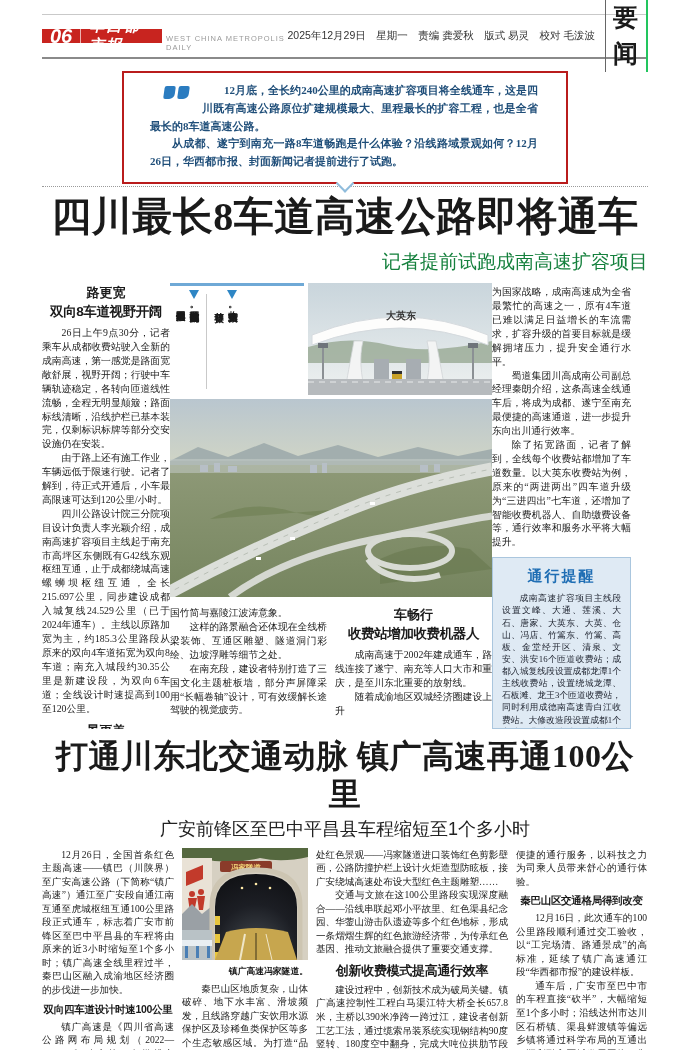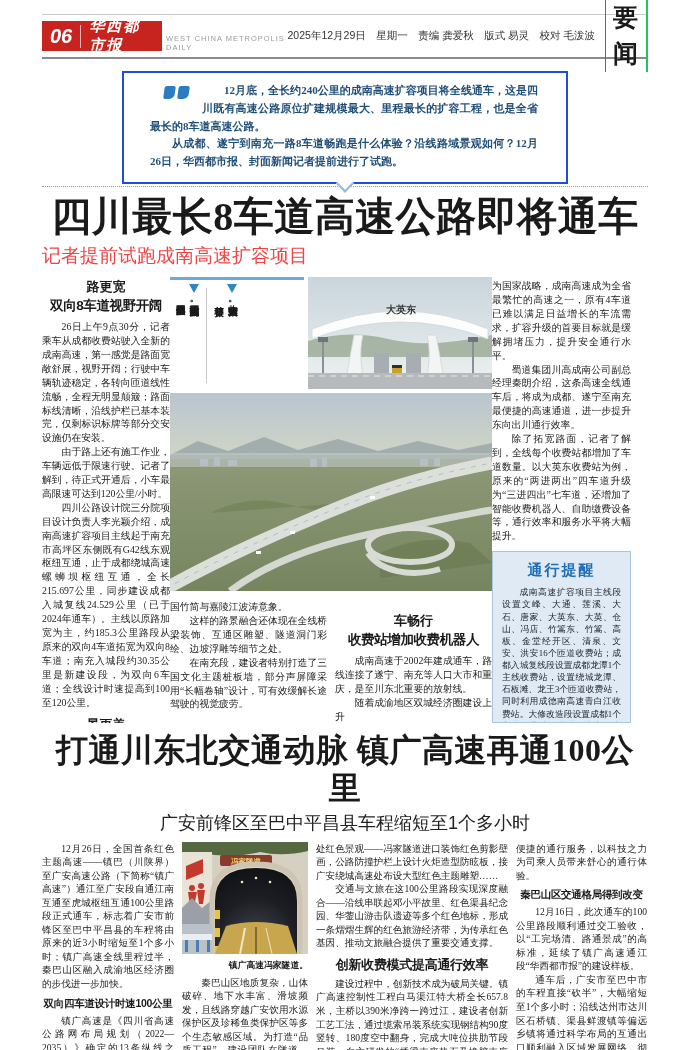--- a/index.html
+++ b/index.html
@@ -3,40 +3,40 @@
 <meta charset="utf-8">
 <style>
   * { box-sizing: border-box; margin: 0; padding: 0; }
   body { background:#e8e8e8; font-family:"Liberation Serif","DejaVu Serif",serif; }
   .page { position:relative; width:690px; height:1050px; margin:0 auto; background:#ffffff; overflow:hidden; color:#1a1a1a; }
   .inner { margin:0 42px; }
 
   
   .top-hairline { border-top:1px solid #c9c9c9; margin-top:14px; }
   .masthead { display:flex; align-items:center; height:38px; margin-top:2px; }
-  .logo-box { display:flex; align-items:center; background:#c8241f; height:30px; padding:0 10px 0 8px; }
+  .logo-box { display:flex; align-items:center; background:#c8241f; height:14px; padding:0 10px 0 8px; }
   .page-num { color:#fff; font-size:20px; font-weight:bold; font-style:italic; font-family:"Liberation Sans",sans-serif; padding-right:8px; border-right:1px solid rgba(255,255,255,.65); }
   .paper-name { color:#ffffff; font-size:15px; font-weight:bold; font-style:italic; letter-spacing:2px; padding-left:8px; }
   .paper-en { color:#9a9a9a; font-size:7.5px; letter-spacing:1px; align-self:flex-end; margin:0 0 3px 4px; font-family:"Liberation Sans",sans-serif; }
   .m-right { margin-left:auto; display:flex; align-items:center; }
   .date-line { font-size:10.5px; color:#333; font-family:"Liberation Sans",sans-serif; margin-right:10px; white-space:nowrap; }
   .section-badge { border-left:1px solid #666; border-right:2px solid #22c55e; padding:0 7px; font-size:25px; font-weight:bold; letter-spacing:1px; line-height:36px; }
   .masthead-rule { border-top:2px solid #8a8a8a; margin-top:2px; }
 
   
   .qwrap { padding:12px 0 2px; border-bottom:1px dotted #9a9a9a; margin-bottom:4px; }
-  .qbox { position:relative; width:446px; margin:0 auto; border:2px solid #1d4ed8; padding:9px 28px 11px 26px; color:#1f4e79; }
+  .qbox { position:relative; width:446px; margin:0 auto; border:2px solid #b91c1c; padding:9px 28px 11px 26px; color:#1f4e79; }
   .qtail { position:absolute; bottom:-8px; left:50%; width:13px; height:13px; background:#fff; border-right:2px solid #8fbcdc; border-bottom:2px solid #8fbcdc; transform:translateX(-50%) rotate(45deg); }
   .qicon { float:left; margin:3px 10px 2px 14px; }
   .qicon i { display:inline-block; width:11px; height:13px; background:#2b7cc0; border-radius:2px 2px 5px 2px; transform:skewX(-8deg); margin-right:3px; }
   .qbox p { font-size:11px; line-height:1.62; text-align:justify; text-indent:2em; font-weight:600; }
 
   
   .headline1 { text-align:center; font-size:40px; font-weight:900; letter-spacing:0.5px; line-height:1.2; margin-top:6px; }
-  .subhead1 { text-align:left; font-size:19px; color:#ef4444; font-family:"Liberation Sans",sans-serif; margin:2px 0 8px; }
+  .subhead1 { text-align:right; font-size:19px; color:#15803d; font-family:"Liberation Sans",sans-serif; margin:8px 0 8px; }
   .headline2 { text-align:center; font-size:32px; font-weight:900; letter-spacing:0.5px; line-height:1.2; margin-top:8px; }
   .subhead2 { text-align:center; font-size:18px; color:#222; font-family:"Liberation Sans",sans-serif; margin:3px 0 7px; }
 
   
   .bp { font-size:9.8px; line-height:1.42; text-align:justify; text-indent:2em; }
   .noind { text-indent:0; }
   .kicker { text-align:center; font-weight:bold; font-size:13px; font-family:"Liberation Sans",sans-serif; margin:7px 0 1px; }
   .kicker-title { text-align:center; font-weight:bold; font-size:13.5px; font-family:"Liberation Sans",sans-serif; letter-spacing:-0.4px; margin-bottom:5px; white-space:nowrap; }
 
   
@@ -200,21 +200,21 @@
         </svg>
 
         
         <div class="mid-bottom">
           <div class="midcol">
             <p class="bp noind">国竹简与嘉陵江波涛意象。</p>
             <p class="bp">这样的路景融合还体现在全线桥梁装饰、互通区雕塑、隧道洞门彩绘、边坡浮雕等细节之处。</p>
             <p class="bp">在南充段，建设者特别打造了三国文化主题桩板墙，部分声屏障采用“长幅卷轴”设计，可有效缓解长途驾驶的视觉疲劳。</p>
           </div>
           <div class="midcol">
-            <div class="kicker" style="margin-top:12px">车畅行</div>
+            <div class="kicker" style="margin-top:0">车畅行</div>
             <div class="kicker-title">收费站增加收费机器人</div>
             <p class="bp">成南高速于2002年建成通车，路线连接了遂宁、南充等人口大市和重庆，是至川东北重要的放射线。</p>
             <p class="bp">随着成渝地区双城经济圈建设上升</p>
           </div>
         </div>
       </div>
 
       <div class="a1-colR">
         <p class="bp noind">为国家战略，成南高速成为全省最繁忙的高速之一，原有4车道已难以满足日益增长的车流需求，扩容升级的首要目标就是缓解拥堵压力，提升安全通行水平。</p>
         <p class="bp">蜀道集团川高成南公司副总经理秦朗介绍，这条高速全线通车后，将成为成都、遂宁至南充最便捷的高速通道，进一步提升东向出川通行效率。</p>

